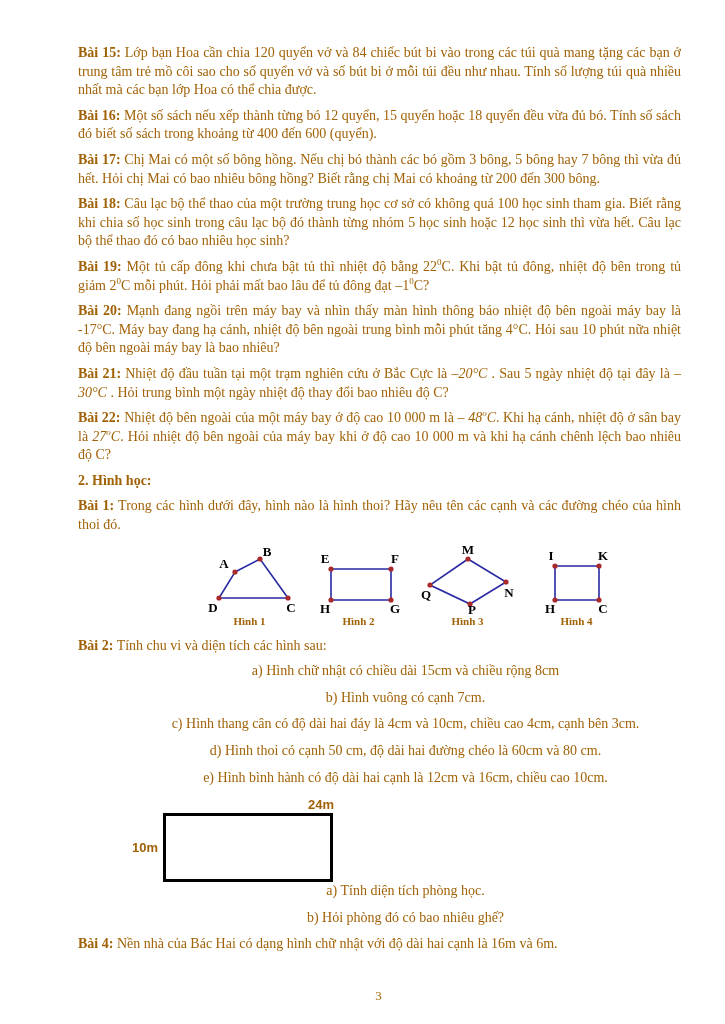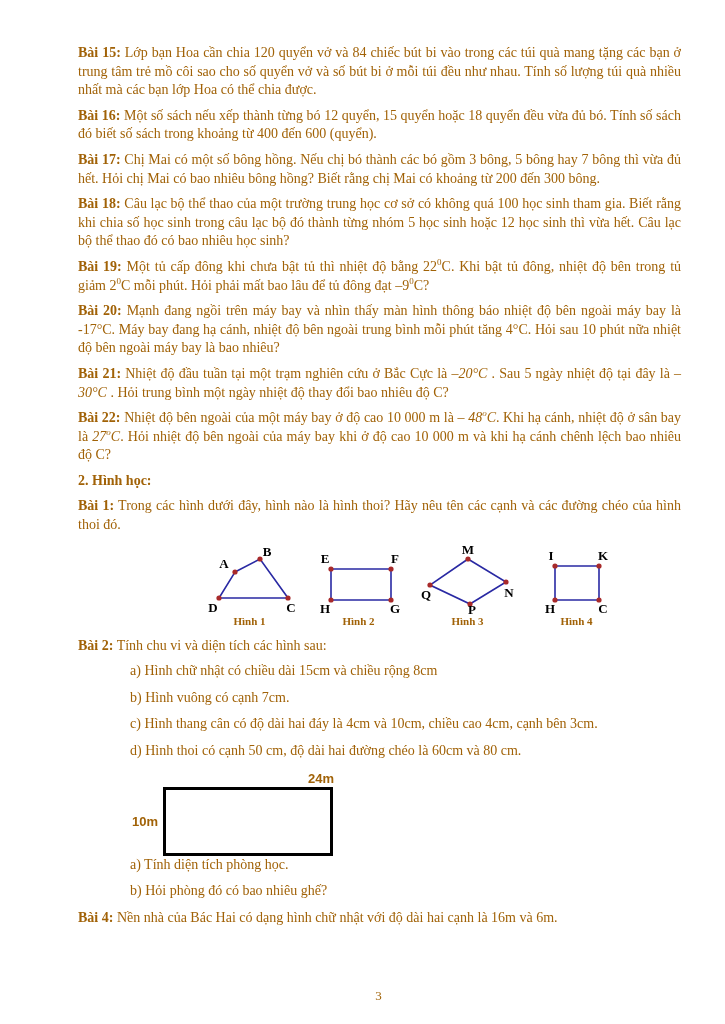--- a/index.html
+++ b/index.html
@@ -15,21 +15,21 @@
     padding:44px 60px 8px 62px;
     overflow:hidden;
     margin-left:16px;
   }
   p.prob { margin:0 0 7px 0; text-align:justify; line-height:18.6px; }
   p.prob b { font-weight:bold; }
   sup { font-size:9px; line-height:0; }
   i.m { font-style:italic; }
   .heading { font-weight:bold; margin:2px 0 8px 0; }
   .sub { margin:0 0 0 52px; }
-  .sub p { margin:0 0 8px 0; line-height:18.6px; }
+  .sub p { margin:0 0 8px 0; line-height:18.6px;text-align:center; }
 
   
   .figrow { display:flex; gap:14px; margin:2px 0 10px 124px; }
   .fig { width:95px; text-align:center; }
   .fig svg { display:block; }
   .fig .cap { font-weight:bold; font-size:11px; margin-top:1px; }
   svg .edge { stroke:#2929a3; stroke-width:1.6; fill:none; }
   svg .dot  { fill:#a82a2a; stroke:none; }
   svg .vlbl { font-family:"Liberation Serif", serif; font-weight:bold; font-size:13px; fill:#000; text-anchor:middle; }
 
@@ -50,21 +50,21 @@
 <div class="page">
 
   <p class="prob"><b>Bài 15:</b> <span>Lớp bạn Hoa cần chia 120 quyển vở và 84 chiếc bút bi vào trong các túi quà mang tặng các bạn ở trung tâm trẻ mồ côi sao cho số quyển vở và số bút bi ở mỗi túi đều như nhau. Tính số lượng túi quà nhiều nhất mà các bạn lớp Hoa có thể chia được.</span></p>
 
   <p class="prob"><b>Bài 16:</b> <span>Một số sách nếu xếp thành từng bó 12 quyển, 15 quyển hoặc 18 quyển đều vừa đủ bó. Tính số sách đó biết số sách trong khoảng từ 400 đến 600 (quyển).</span></p>
 
   <p class="prob"><b>Bài 17:</b> <span>Chị Mai có một số bông hồng. Nếu chị bó thành các bó gồm 3 bông, 5 bông hay 7 bông thì vừa đủ hết. Hỏi chị Mai có bao nhiêu bông hồng? Biết rằng chị Mai có khoảng từ 200 đến 300 bông.</span></p>
 
   <p class="prob"><b>Bài 18:</b> <span>Câu lạc bộ thể thao của một trường trung học cơ sở có không quá 100 học sinh tham gia. Biết rằng khi chia số học sinh trong câu lạc bộ đó thành từng nhóm 5 học sinh hoặc 12 học sinh thì vừa hết. Câu lạc bộ thể thao đó có bao nhiêu học sinh?</span></p>
 
-  <p class="prob"><b>Bài 19:</b> <span>Một tủ cấp đông khi chưa bật tủ thì nhiệt độ bằng 22</span><sup>0</sup><span>C. Khi bật tủ đông, nhiệt độ bên trong tủ giảm 2</span><sup>0</sup><span>C mỗi phút. Hỏi phải mất bao lâu để tủ đông đạt –9</span><sup>0</sup><span>C?</span></p>
+  <p class="prob"><b>Bài 19:</b> <span>Một tủ cấp đông khi chưa bật tủ thì nhiệt độ bằng 22</span><sup>0</sup><span>C. Khi bật tủ đông, nhiệt độ bên trong tủ giảm 2</span><sup>0</sup><span>C mỗi phút. Hỏi phải mất bao lâu để tủ đông đạt –1</span><sup>0</sup><span>C?</span></p>
 
   <p class="prob"><b>Bài 20:</b> <span>Mạnh đang ngồi trên máy bay và nhìn thấy màn hình thông báo nhiệt độ bên ngoài máy bay là -17°C. Máy bay đang hạ cánh, nhiệt độ bên ngoài trung bình mỗi phút tăng 4°C. Hỏi sau 10 phút nữa nhiệt độ bên ngoài máy bay là bao nhiêu?</span></p>
 
   <p class="prob"><b>Bài 21:</b> <span>Nhiệt độ đầu tuần tại một trạm nghiên cứu ở Bắc Cực là </span><i class="m">–20°C</i><span> . Sau 5 ngày nhiệt độ tại đây là </span><i class="m">–30°C</i><span> . Hỏi trung bình một ngày nhiệt độ thay đổi bao nhiêu độ C?</span></p>
 
   <p class="prob"><b>Bài 22:</b> <span>Nhiệt độ bên ngoài của một máy bay ở độ cao 10 000 m là – </span><i class="m">48</i><sup><i class="m">o</i></sup><i class="m">C</i><span>. Khi hạ cánh, nhiệt độ ở sân bay là </span><i class="m">27</i><sup><i class="m">o</i></sup><i class="m">C</i><span>. Hỏi nhiệt độ bên ngoài của máy bay khi ở độ cao 10 000 m và khi hạ cánh chênh lệch bao nhiêu độ C?</span></p>
 
   <p class="prob heading">2. Hình học:</p>
 
   <p class="prob"><b>Bài 1:</b> <span>Trong các hình dưới đây, hình nào là hình thoi? Hãy nêu tên các cạnh và các đường chéo của hình thoi đó.</span></p>
@@ -133,20 +133,21 @@
 
   </div>
 
   <p class="prob"><b>Bài 2:</b> <span>Tính chu vi và diện tích các hình sau:</span></p>
 
   <div class="sub">
     <p>a) Hình chữ nhật có chiều dài 15cm và chiều rộng 8cm</p>
     <p>b) Hình vuông có cạnh 7cm.</p>
     <p>c) Hình thang cân có độ dài hai đáy là 4cm và 10cm, chiều cao 4cm, cạnh bên 3cm.</p>
     <p>d) Hình thoi có cạnh 50 cm, độ dài hai đường chéo là 60cm và 80 cm.</p>
+    <p>e) Hình bình hành có độ dài hai cạnh là 12cm và 16cm, chiều cao 10cm.</p>
   </div>
 
   <div class="b3row">
 
     <div class="b3fig">
       <div class="dim-top">24m</div>
       <div class="b3inner">
         <span class="dim-left">10m</span>
         <div class="roomrect"></div>
       </div>

